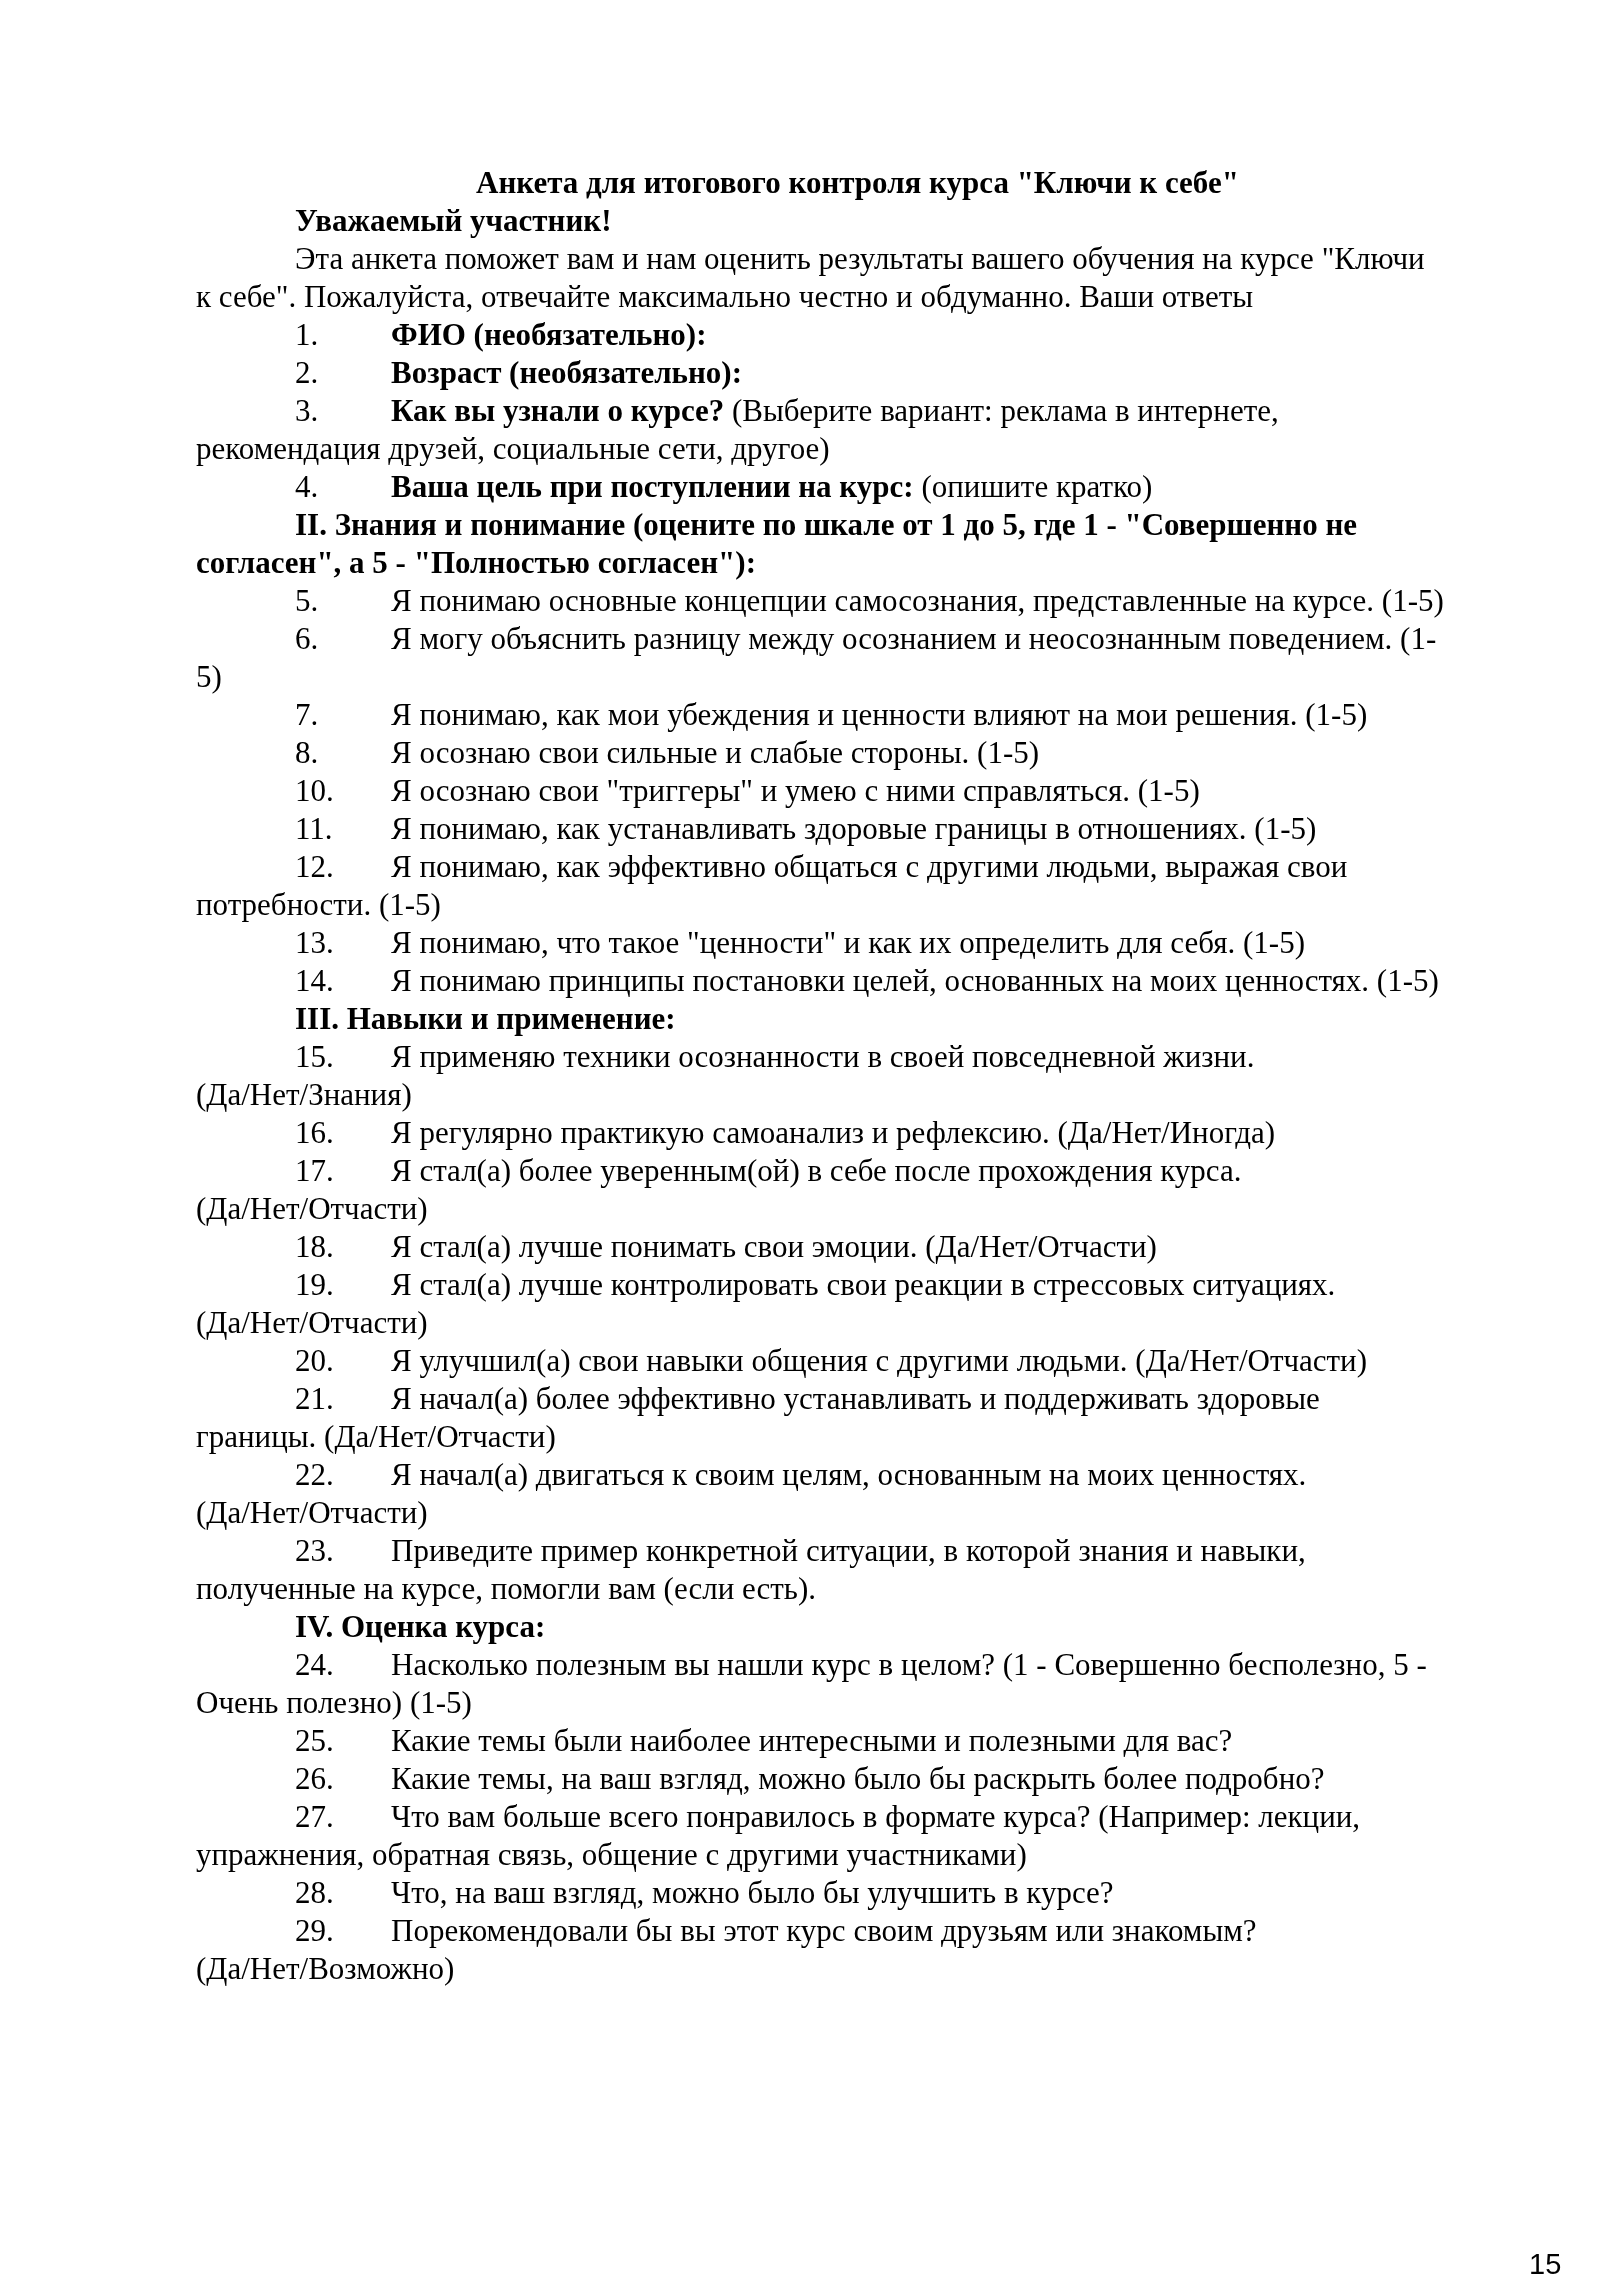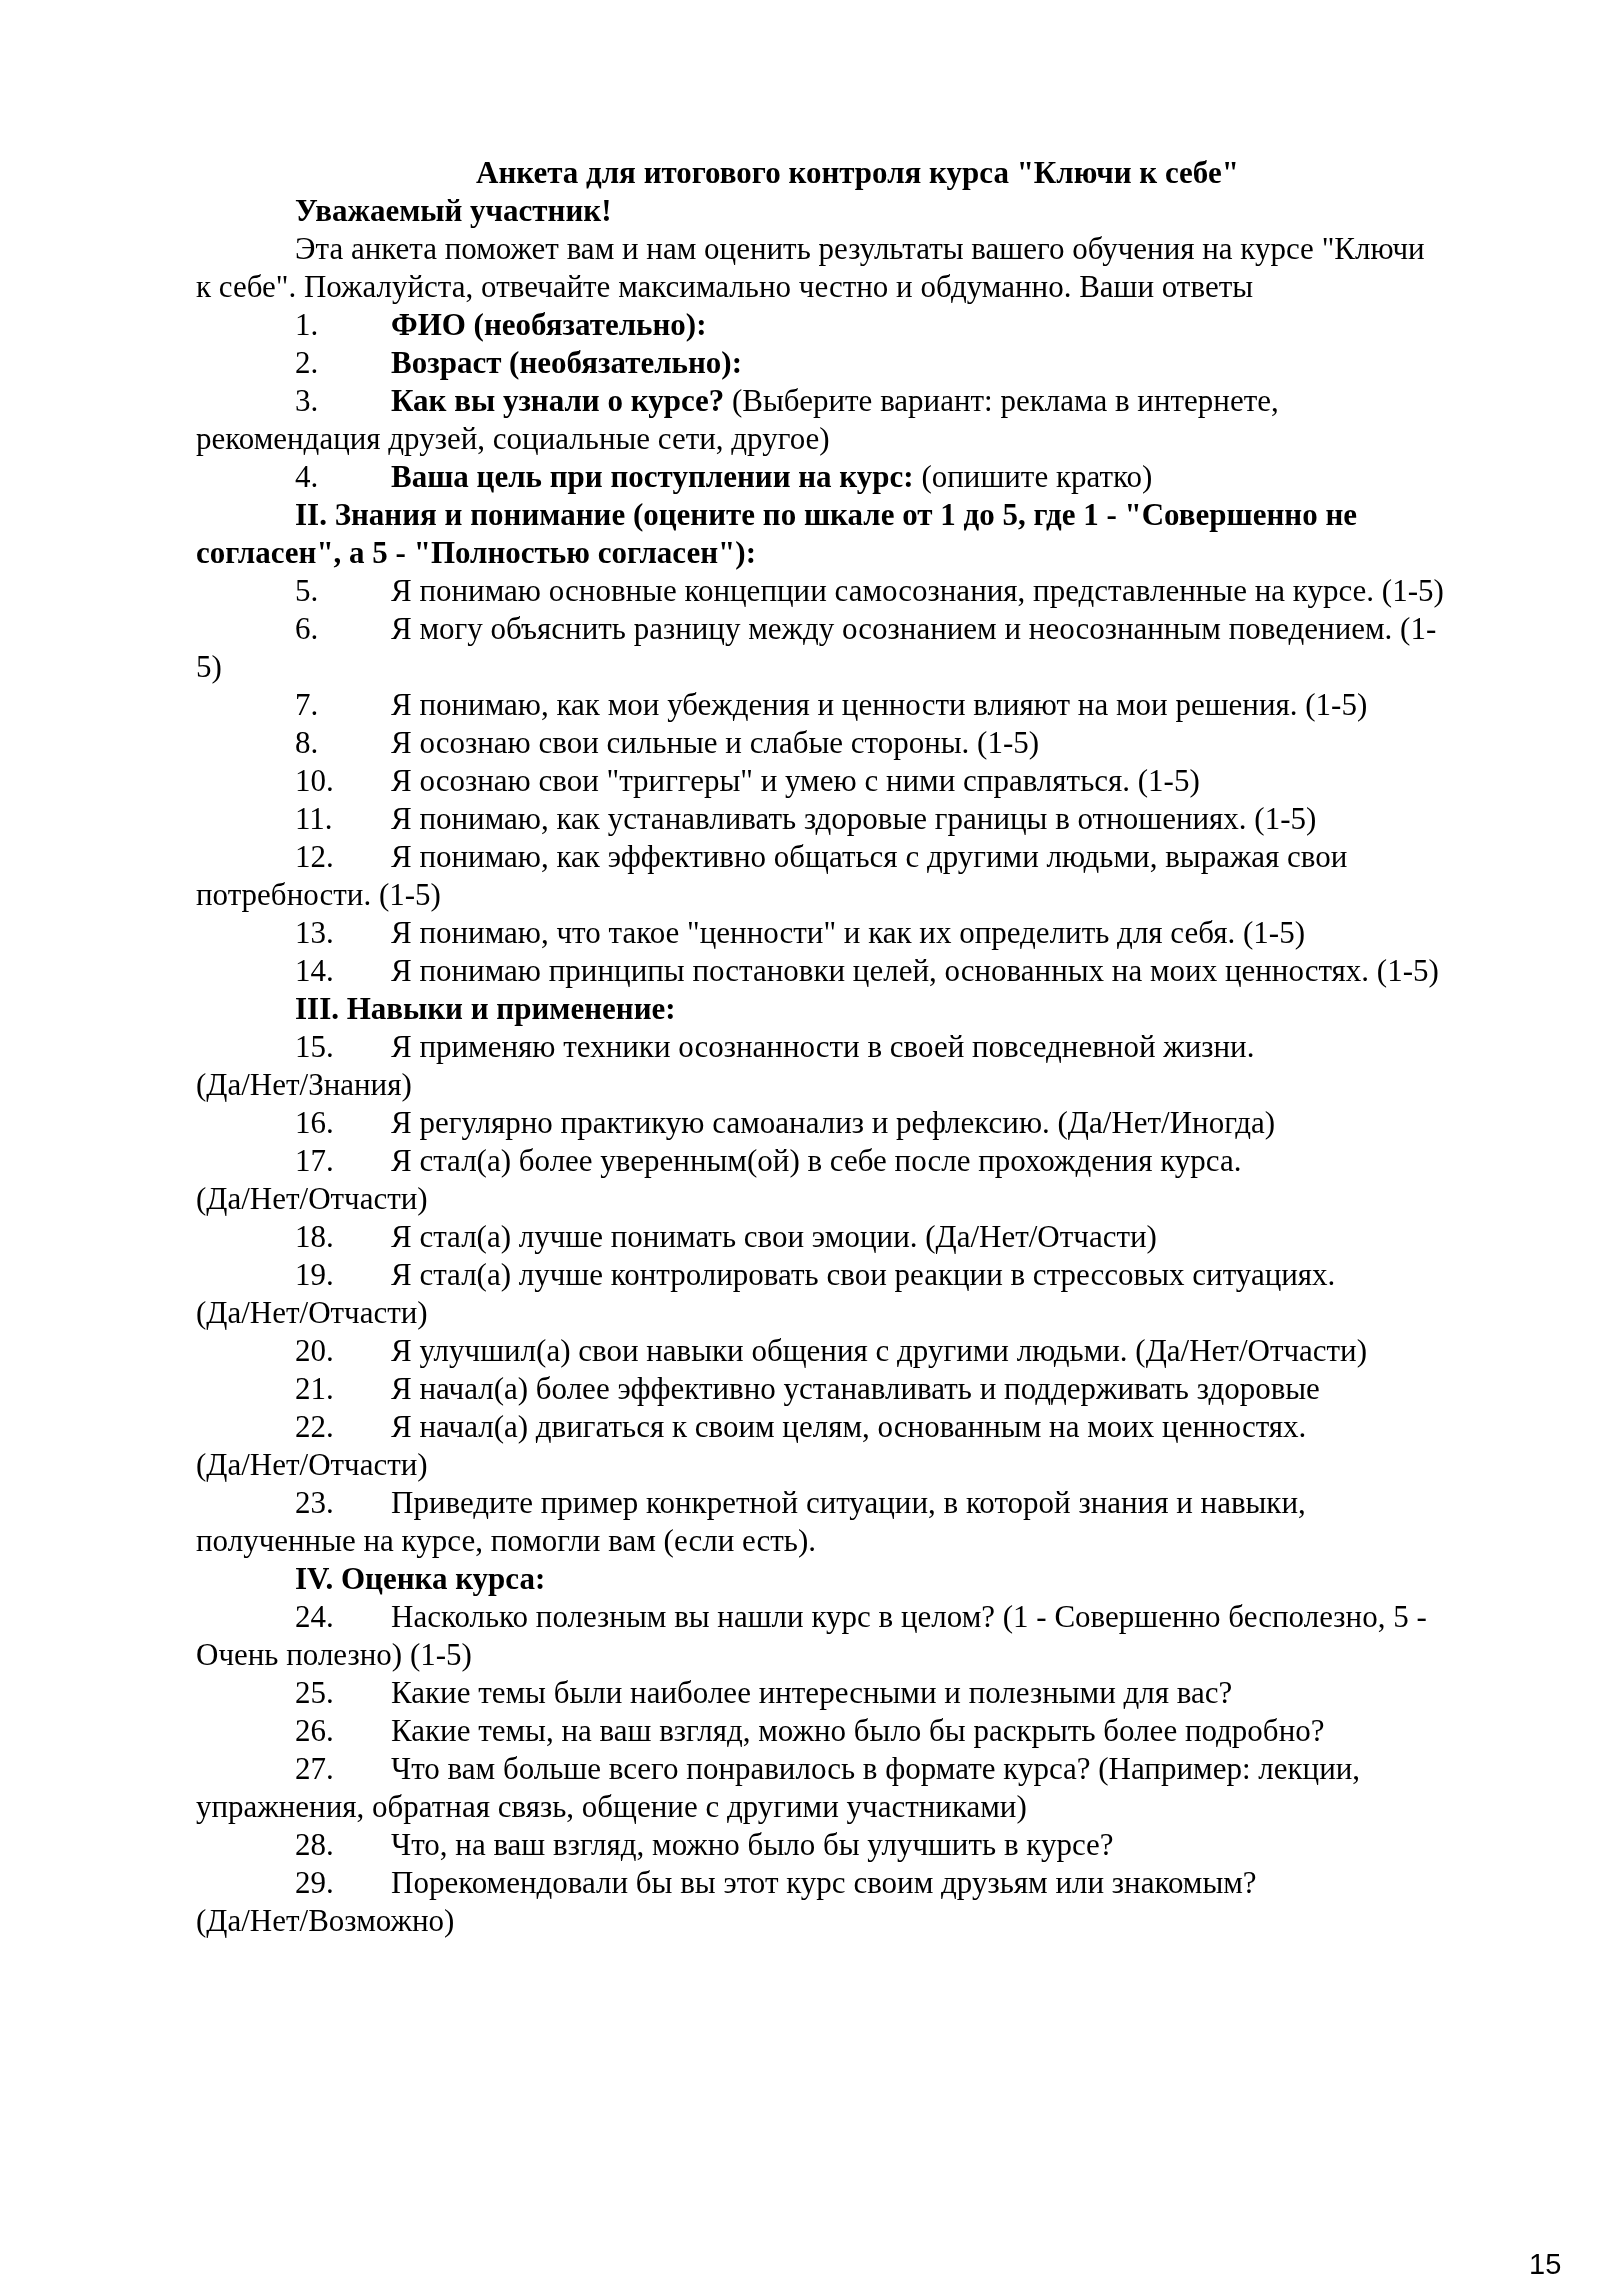--- a/index.html
+++ b/index.html
@@ -5,21 +5,21 @@
   html, body { margin: 0; padding: 0; background: #ffffff; }
   body { width: 1622px; height: 2295px; position: relative; overflow: hidden; }
   .page {
     position: absolute; left: 196px; top: 154px; width: 1323px;
     font-family: "Liberation Serif", serif; font-size: 31px; color: #000;
     line-height: 38px;
   }
   .line { white-space: nowrap; position: relative; }
   .b { font-weight: bold; }
   .right { text-align: right; }
-  .center { text-align: center; }
+  .center { text-align: center; margin-top: 10px; }
   .indent { padding-left: 99px; }
   .num { display: inline-block; width: 96px; }
   .item-cont { padding-left: 0; }
   .page-num {
     position: absolute; left: 1529px; top: 2248px;
     font-family: "Liberation Sans", sans-serif; font-size: 29px; color: #000;
   }
 </style>
 </head>
 <body>
@@ -59,20 +59,21 @@
       <div class="line indent"><span class="num">15.</span><span>Я применяю техники осознанности в своей повседневной жизни.</span></div>
       <div class="line item-cont">(Да/Нет/Знания)</div>
       <div class="line indent"><span class="num">16.</span><span>Я регулярно практикую самоанализ и рефлексию. (Да/Нет/Иногда)</span></div>
       <div class="line indent"><span class="num">17.</span><span>Я стал(а) более уверенным(ой) в себе после прохождения курса.</span></div>
       <div class="line item-cont">(Да/Нет/Отчасти)</div>
       <div class="line indent"><span class="num">18.</span><span>Я стал(а) лучше понимать свои эмоции. (Да/Нет/Отчасти)</span></div>
       <div class="line indent"><span class="num">19.</span><span>Я стал(а) лучше контролировать свои реакции в стрессовых ситуациях.</span></div>
       <div class="line item-cont">(Да/Нет/Отчасти)</div>
       <div class="line indent"><span class="num">20.</span><span>Я улучшил(а) свои навыки общения с другими людьми. (Да/Нет/Отчасти)</span></div>
       <div class="line indent"><span class="num">21.</span><span>Я начал(а) более эффективно устанавливать и поддерживать здоровые</span></div>
+      <div class="line item-cont">границы. (Да/Нет/Отчасти)</div>
       <div class="line indent"><span class="num">22.</span><span>Я начал(а) двигаться к своим целям, основанным на моих ценностях.</span></div>
       <div class="line item-cont">(Да/Нет/Отчасти)</div>
       <div class="line indent"><span class="num">23.</span><span>Приведите пример конкретной ситуации, в которой знания и навыки,</span></div>
       <div class="line item-cont">полученные на курсе, помогли вам (если есть).</div>
     </div>
 
   <div class="line indent b">IV. Оценка курса:</div>
   <div id="group4">
       <div class="line indent"><span class="num">24.</span><span>Насколько полезным вы нашли курс в целом? (1 - Совершенно бесполезно, 5 -</span></div>
       <div class="line item-cont">Очень полезно) (1-5)</div>

